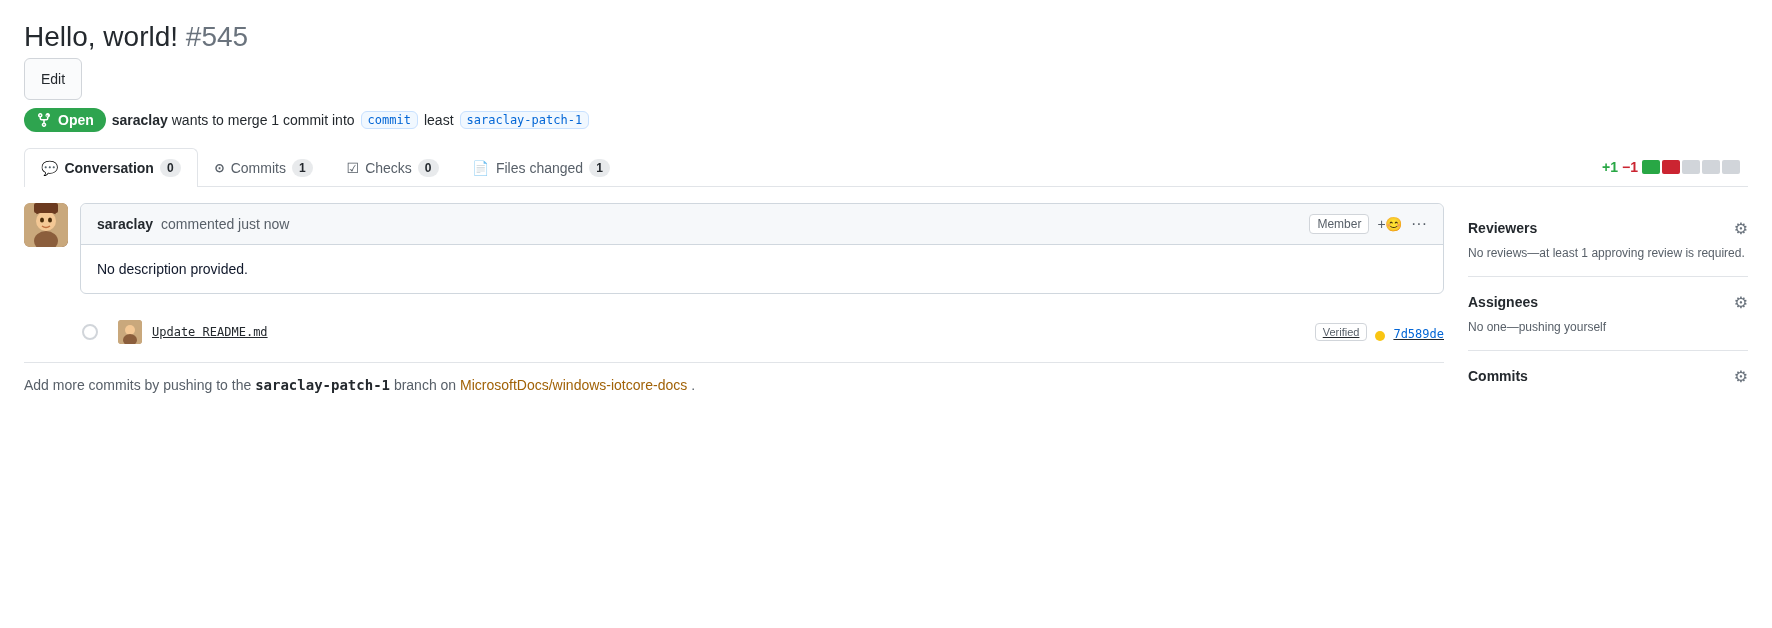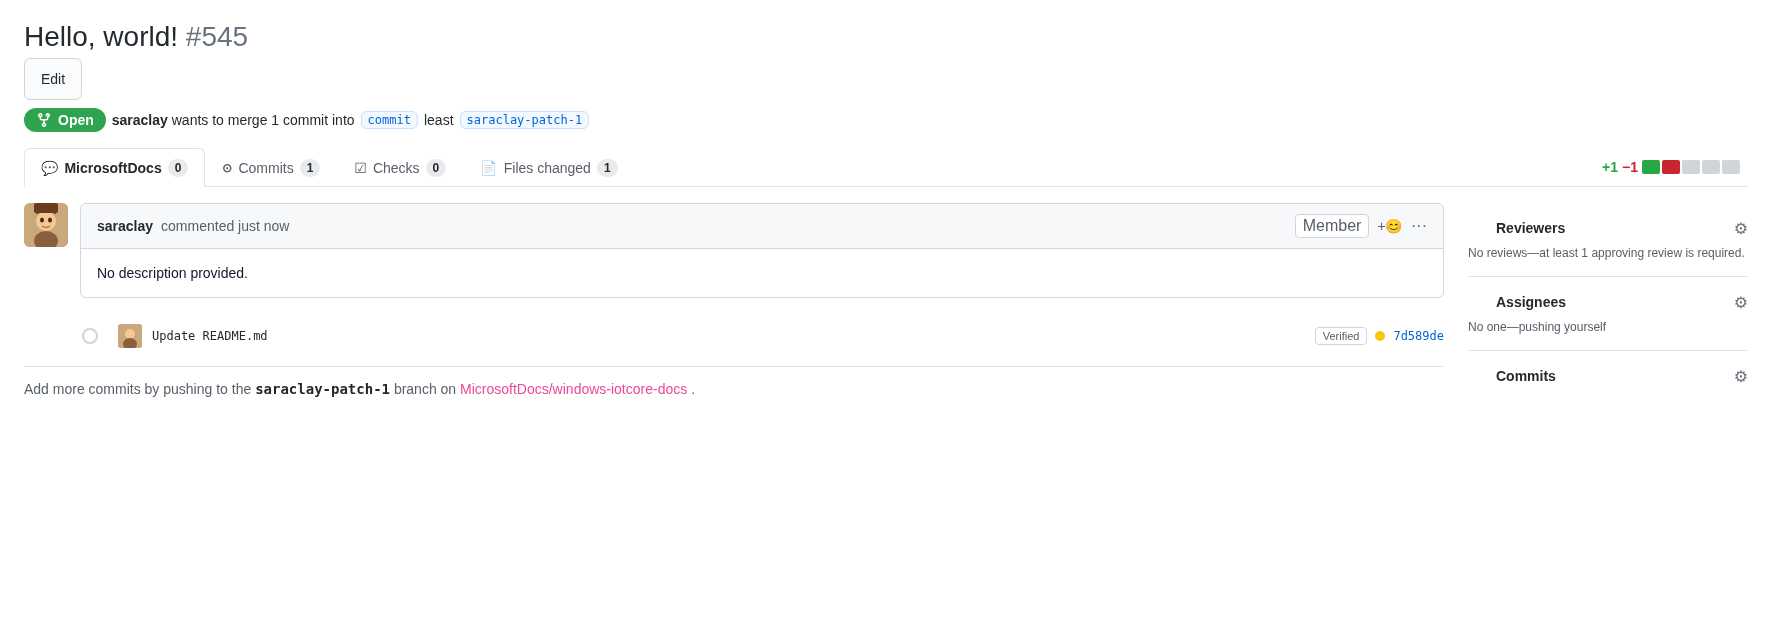--- a/index.html
+++ b/index.html
@@ -148,21 +148,21 @@
       font-weight: 600;
       color: #24292e;
     }
     .comment-time {
       color: #586069;
     }
     .member-badge {
       border: 1px solid #d1d5da;
       border-radius: 4px;
       padding: 2px 7px;
-      font-size: 16px;
+      font-size: 12px;
       color: #586069;
       background: #fff;
     }
     .comment-actions {
       display: flex;
       align-items: center;
       gap: 8px;
     }
     .comment-body {
       padding: 16px;
@@ -218,21 +218,21 @@
       justify-content: center;
       font-size: 10px;
     }
     .commit-message {
       font-family: SFMono-Regular, Consolas, monospace;
       font-size: 12px;
       color: #24292e;
     }
     .commit-right {
       display: flex;
-      align-items: center;
+      align-items: flex-end;
       gap: 8px;
       margin-left: auto;
     }
     .verified-badge {
       border: 1px solid #d1d5da;
       border-radius: 4px;
       padding: 2px 7px;
       font-size: 11px;
       color: #586069;
       background: #fff;
@@ -256,36 +256,35 @@
       padding: 14px 0;
       border-top: 1px solid #e1e4e8;
       margin-top: 8px;
     }
     .footer-message strong {
       font-family: SFMono-Regular, Consolas, monospace;
       font-weight: 600;
       color: #24292e;
     }
     .footer-message a {
-      color: #ec4899;
+      color: #a16207;
       text-decoration: none;
     }
 
     
     .sidebar-section {
       border-bottom: 1px solid #e1e4e8;
       padding: 16px 0;
     }
     .sidebar-section:last-child { border-bottom: none; }
     .sidebar-section-header {
       display: flex;
       align-items: center;
       justify-content: space-between;
       margin-bottom: 8px;
-      margin-left: 28px;
     }
     .sidebar-section-title {
       font-weight: 600;
       font-size: 12px;
       color: #586069;
       text-transform: none;
       font-size: 14px;
       color: #24292e;
     }
     .sidebar-section-text {
@@ -359,21 +358,21 @@
       <span>wants to merge 1 commit into</span>
     </span>
     <span class="branch-pill">commit</span>
     <span class="pr-meta-text">least</span>
     <span class="branch-pill">saraclay-patch-1</span>
   </div>
 
   <div class="tabs-bar">
     <div class="tab active">
       <span>💬</span>
-      <span>MicrosoftDocs</span>
+      <span>Conversation</span>
       <span class="tab-badge">0</span>
     </div>
     <div class="tab">
       <span style="font-size:12px; font-weight:bold;">⊙</span>
       <span>Commits</span>
       <span class="tab-badge">1</span>
     </div>
     <div class="tab">
       <span>☑</span>
       <span>Checks</span>
@@ -432,21 +431,21 @@
                 <span style="cursor:pointer; color:#586069; font-size:16px;">···</span>
               </div>
             </div>
             <div class="comment-body">
               <p>No description provided.</p>
             </div>
           </div>
         </div>
 
         <div class="commit-item" style="padding-left: 14px; padding-right: 0;">
-          <div style="display:flex; align-items:center; gap:10px; flex:1;">
+          <div style="display:flex; align-items:center; gap:10px; flex:1;text-decoration:underline;">
             <div style="display:flex; align-items:center; gap:0; position:relative; padding-left:44px;">
               <div class="commit-dot" style="margin-right:10px;"></div>
             </div>
             <div class="commit-small-avatar">
               <svg width="24" height="24" viewBox="0 0 24 24">
                 <rect width="24" height="24" rx="3" fill="#c9a87c"></rect>
                 <ellipse cx="12" cy="10" rx="5" ry="5" fill="#f4c895"></ellipse>
                 <ellipse cx="12" cy="20" rx="7" ry="6" fill="#8b5e3c"></ellipse>
               </svg>
             </div>

